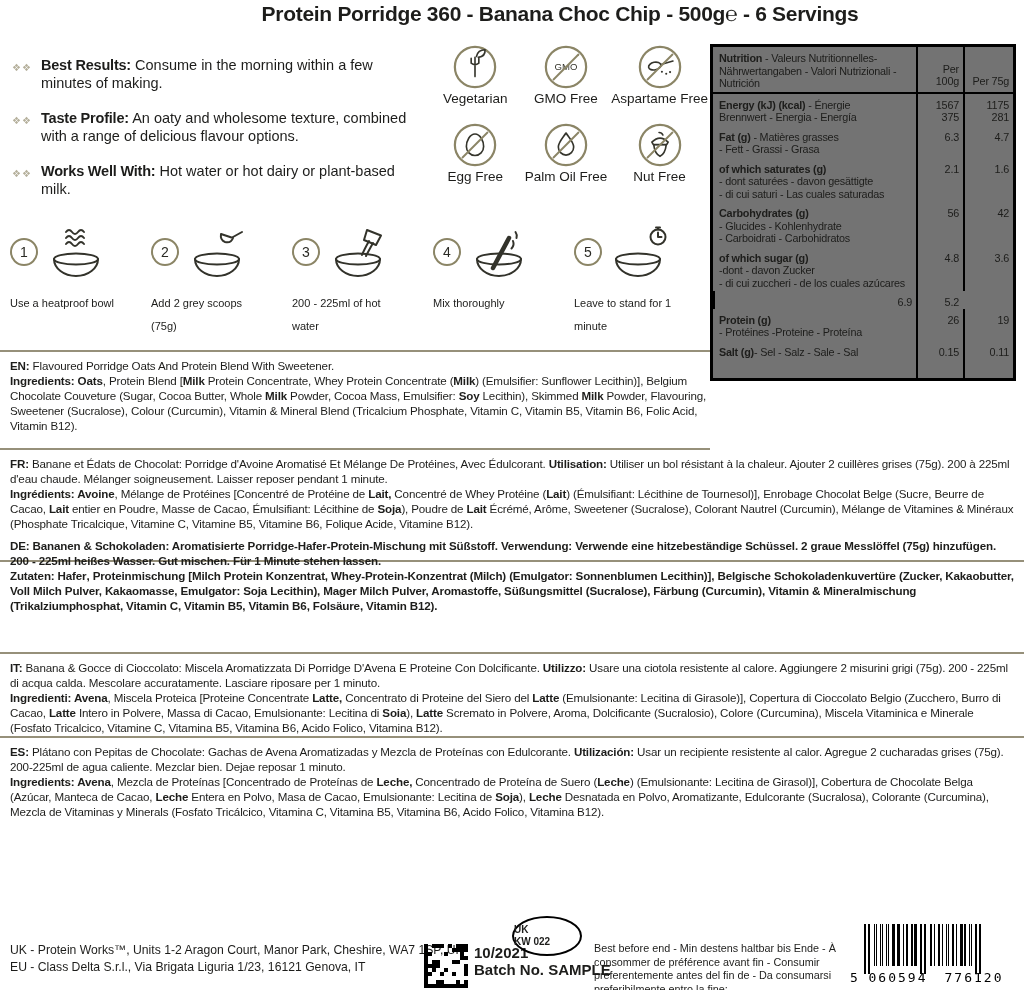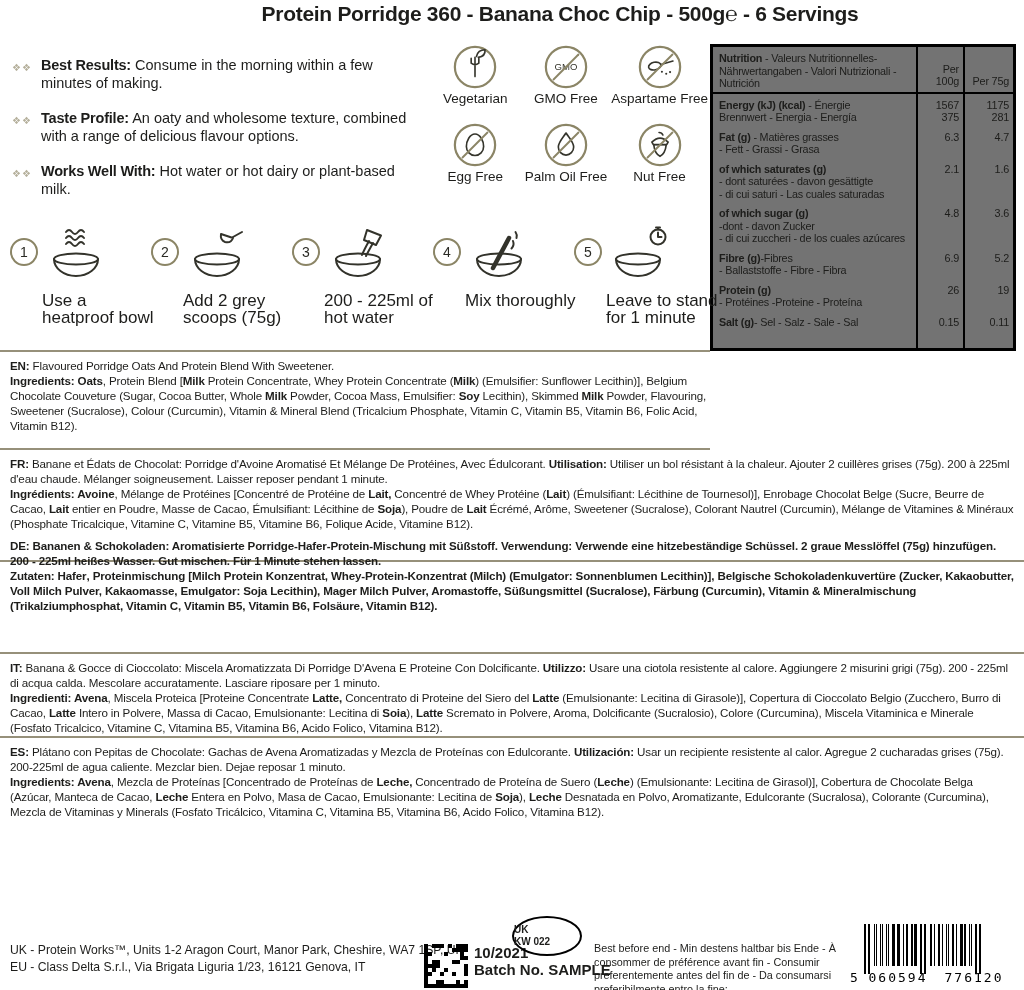--- a/index.html
+++ b/index.html
@@ -28,21 +28,21 @@
   .gd { fill:#35352c; stroke:none; }
   .slash { stroke:#8b8566; stroke-width:2; stroke-linecap:round; }
   
   .steps { position:absolute; left:10px; top:226px; width:706px; display:flex; }
   .step { width:141px; flex:0 0 auto; }
   .step-head { display:flex; align-items:flex-start; gap:5px; height:62px; }
   .stepnum { width:24px; height:24px; border:2px solid #8b8566; border-radius:50%;
     text-align:center; line-height:24px; font-size:14px; margin-top:12px; flex:0 0 auto; color:#2a2a24; }
   .bowlsvg { display:block; }
   .bw { fill:none; stroke:#33332b; stroke-width:2; stroke-linecap:round; stroke-linejoin:round; }
-  .step-text { font-size:17px; line-height:17px; margin-top:4px; width:118px;margin-left:32px; }
+  .step-text { font-size:11px; line-height:23px; margin-top:4px; width:118px; }
   
   .divider { position:absolute; height:2px; background:#96907a; }
   
   .ntable { position:absolute; left:710px; top:44px; width:306px;
     border:3px solid #000; font-size:10.8px; line-height:12.5px; letter-spacing:-0.2px;
     background:#737373; box-sizing:border-box; }
   .nrow { display:grid; grid-template-columns:1fr 47px 50px; }
   .nname { padding:5px 2px 2px 6px; }
   .nb { font-weight:bold; }
   .nval { border-left:2.5px solid #000; text-align:right; padding:5px 4px 0 0; }
@@ -169,30 +169,38 @@
   <div class="nrow">
     <div class="nname"><span class="nb">of which saturates (g)</span><div>- dont saturées - davon gesättigte</div><div>- di cui saturi - Las cuales saturadas</div></div>
     <div class="nval">
         <div>2.1</div>
       </div>
     <div class="nval">
         <div>1.6</div>
       </div>
   </div>
   <div class="nrow">
+    <div class="nname"><span class="nb">Carbohydrates (g)</span><div>- Glucides - Kohlenhydrate</div><div>- Carboidrati - Carbohidratos</div></div>
+    <div class="nval">
+        <div>56</div>
+      </div>
+    <div class="nval">
+        <div>42</div>
+      </div>
+  </div>
+  <div class="nrow">
     <div class="nname"><span class="nb">of which sugar (g)</span><div>-dont - davon Zucker</div><div>- di cui zuccheri - de los cuales azúcares</div></div>
     <div class="nval">
         <div>4.8</div>
       </div>
     <div class="nval">
         <div>3.6</div>
       </div>
   </div>
   <div class="nrow">
-    <div class="nname"><span class="nb">Fibre (g)</span><span>-Fibres</span><div>- Ballaststoffe - Fibre - Fibra</div></div>
     <div class="nval">
         <div>6.9</div>
       </div>
     <div class="nval">
         <div>5.2</div>
       </div>
   </div>
   <div class="nrow">
     <div class="nname"><span class="nb">Protein (g)</span><div>- Protéines -Proteine - Proteína</div></div>
     <div class="nval">

